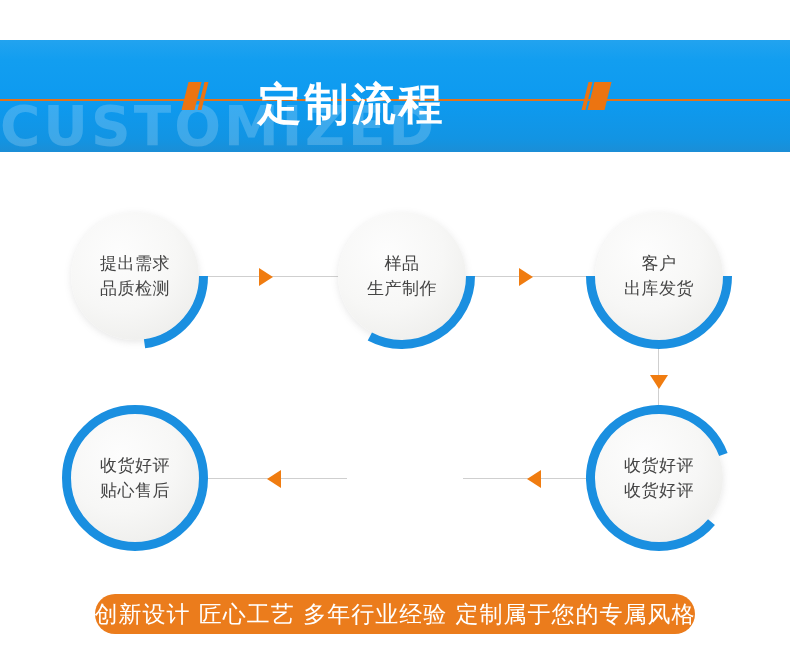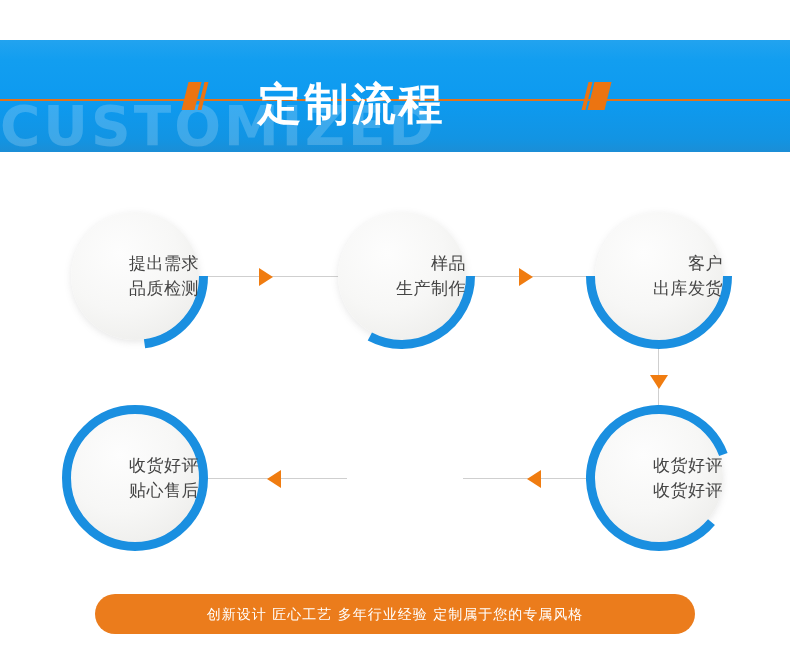--- a/index.html
+++ b/index.html
@@ -127,21 +127,21 @@
     height: 146px;
   }
   .node .label {
     position: absolute;
     left: 0;
     top: 0;
     width: 128px;
     height: 128px;
     display: flex;
     flex-direction: column;
-    align-items: flex-end;
+    align-items: center;
     justify-content: center;
     z-index: 3;
   }
   .node .label span {
     display: block;
     font-size: 17px;
     color: #444444;
     line-height: 25px;
     letter-spacing: 0.5px;
     white-space: nowrap;
@@ -182,21 +182,21 @@
     top: 594px;
     width: 600px;
     height: 40px;
     border-radius: 20px;
     background: #eb7c1c;
     display: flex;
     align-items: center;
     justify-content: center;
   }
   .footer-pill span {
-    font-size: 14px;
+    font-size: 23px;
     color: #ffffff;
     letter-spacing: 1px;
     white-space: nowrap;
     line-height: 40px;
   }
 </style>
 </head>
 <body>
 
 <div id="page">

